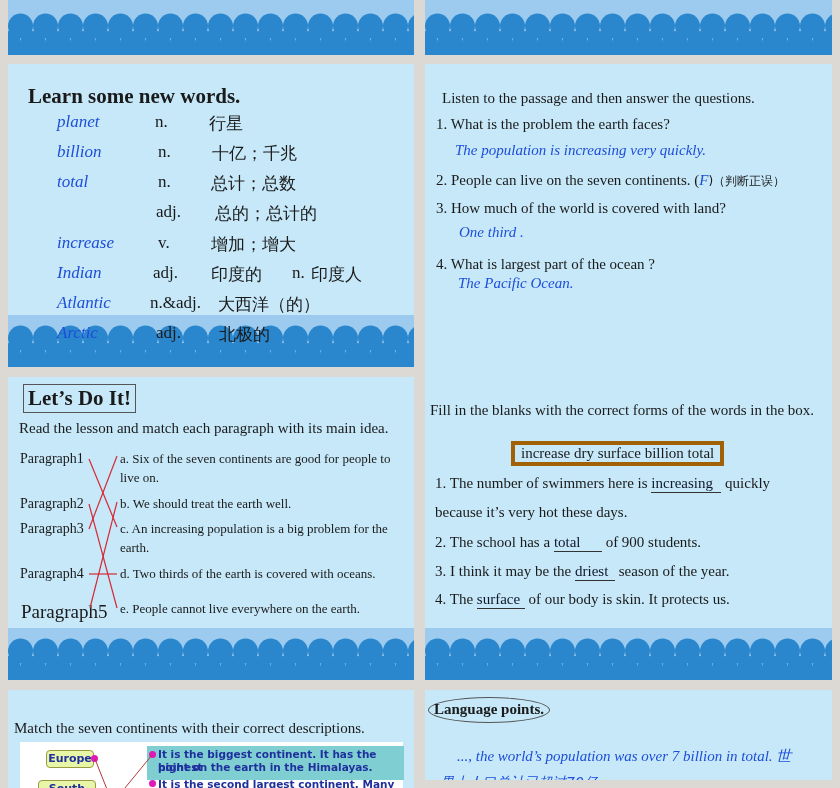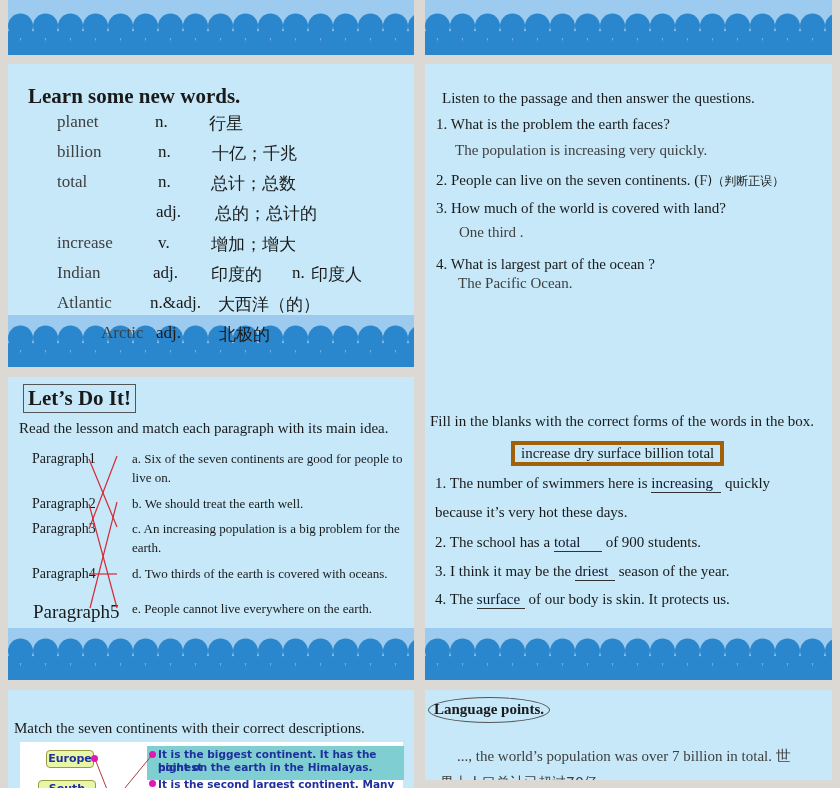--- a/index.html
+++ b/index.html
@@ -5,29 +5,29 @@
   * { box-sizing: border-box; margin: 0; padding: 0; }
   html, body { width: 840px; height: 788px; overflow: hidden; background: #dcd8d4; }
   body { position: relative; font-family: "Liberation Serif", "DejaVu Serif", serif; color: #1a1a1a; }
   .slide { position: absolute; background: #c6e8f9; overflow: hidden; }
   .left { left: 8px; width: 406px; }
   .right { left: 425px; width: 407px; }
   .wave-band { position: absolute; left: 0; right: 0; bottom: 0; height: 52px; background: #9ccbef; }
   .wave-band svg { position: absolute; left: 0; bottom: 0; width: 100%; height: 44px; display: block; }
   .top-band { top: 0; height: 55px; }
   .abs { position: absolute; white-space: nowrap; }
-  .red { color: #404040; }
+  .red { color: #1d4ed8; font-style: italic; }
   .zh { font-family: "DejaVu Sans", sans-serif; }
   .title-big { font-weight: bold; font-size: 21px; }
   .vocab { font-size: 17px; }
   .q { font-size: 15px; }
   .box-title { position: absolute; border: 1.5px solid #555; padding: 1px 4px; font-weight: bold; font-size: 21px; }
   .wordbox { position: absolute; border: 4px solid #a16207; font-size: 15px; padding: 0 6px; }
   .blank { color: #0f172a; border-bottom: 1px solid #333; display: inline-block; text-align: left; }
-  .small { font-size: 13px; margin-left: 12px; }
+  .small { font-size: 13px; }
   .cont-area { position: absolute; left: 12px; top: 52px; width: 383px; height: 60px; background: #ffffff; }
   .cont-box { position: absolute; background: #e8f6a8; border: 1.5px solid #9a9a40; border-radius: 4px; font-family: "DejaVu Sans", sans-serif; font-weight: bold; color: #1f2f9c; font-size: 11px; text-align: center; }
   .desc { position: absolute; font-family: "DejaVu Sans", sans-serif; font-weight: bold; color: #1f2f9c; font-size: 10.5px; line-height: 13px; }
   .dot { position: absolute; width: 7px; height: 7px; border-radius: 50%; background: #e018b8; }
   .oval { position: absolute; border: 1.5px solid #555; border-radius: 50%; font-weight: bold; font-size: 15px; text-align: center; }
 </style>
 </head>
 <body>
 
 <svg width="0" height="0" style="position:absolute">
@@ -86,21 +86,21 @@
   <div class="abs vocab red" style="left:49px;top:199px;">Indian</div>
   <div class="abs vocab" style="left:145px;top:199px;">adj.</div>
   <div class="abs vocab zh" style="left:203px;top:199px;">印度的</div>
   <div class="abs vocab" style="left:284px;top:199px;">n.</div>
   <div class="abs vocab zh" style="left:303px;top:199px;">印度人</div>
 
   <div class="abs vocab red" style="left:49px;top:229px;">Atlantic</div>
   <div class="abs vocab" style="left:142px;top:229px;">n.&amp;adj.</div>
   <div class="abs vocab zh" style="left:210px;top:229px;">大西洋（的）</div>
 
-  <div class="abs vocab red" style="left:49px;top:259px;margin-left:44px;">Arctic</div>
+  <div class="abs vocab red" style="left:49px;top:259px;">Arctic</div>
   <div class="abs vocab" style="left:148px;top:259px;">adj.</div>
   <div class="abs vocab zh" style="left:211px;top:259px;">北极的</div>
 </div>
 
 <div class="slide right" style="top:64px;height:376px;">
   <div class="wave-band" style="height:52px;">
     <svg>
         <rect x="0" y="0" width="100%" height="44" fill="url(#scallop)"></rect>
       </svg>
   </div>
@@ -147,21 +147,21 @@
     <line x1="82" y1="231" x2="109" y2="125" stroke="#d42a35" stroke-width="1.2"></line>
   </svg>
 </div>
 
 <div class="slide right" style="top:377px;height:303px;">
   <div class="wave-band" style="height:52px;">
     <svg>
         <rect x="0" y="0" width="100%" height="44" fill="url(#scallop)"></rect>
       </svg>
   </div>
-  <div class="abs q" style="left:5px;top:36px;">Fill in the blanks with the correct forms of the words in the box.</div>
+  <div class="abs q" style="left:5px;top:25px;">Fill in the blanks with the correct forms of the words in the box.</div>
   <div class="wordbox" style="left:86px;top:64px;">increase  dry  surface  billion  total</div>
 
   <div class="abs q" style="left:10px;top:98px;">
     <span>1. The number of swimmers here is </span><span class="blank" style="width:70px;">increasing</span><span> quickly</span>
   </div>
   <div class="abs q" style="left:10px;top:127px;">because it’s very hot these days.</div>
 
   <div class="abs q" style="left:10px;top:157px;">
     <span>2. The school has a </span><span class="blank" style="width:48px;">total</span><span> of 900 students.</span>
   </div>

